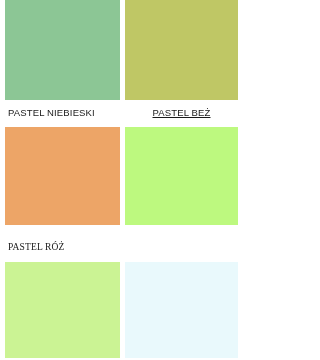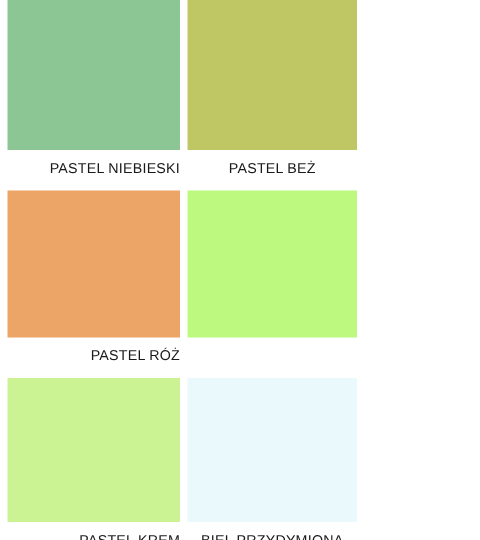--- a/index.html
+++ b/index.html
@@ -32,21 +32,20 @@
   .swatch-cell {
     box-sizing: border-box;
     display: flex;
     flex-direction: column;
   }
 
   .swatch-cell.col-1 {
     width: 120px;
     padding-left: 5px;
     padding-right: 0px;
-    align-items: flex-end;
   }
 
   .swatch-cell.col-2 {
     width: 134px;
     padding-left: 5px;
     padding-right: 16px;
   }
 
   .swatch-chip {
     width: 100%;
@@ -70,36 +69,36 @@
   .col-2 .swatch-label {
     text-align: center;
   }
 
   
   .row-1 .swatch-chip { height: 100px; }
   .row-2 .swatch-chip { height: 98px; }
   .row-3 .swatch-chip { height: 96px; }
 
   .row-1 .swatch-label { padding-top: 7px; padding-bottom: 9px; }
-  .row-2 .swatch-label { padding-top: 7px; padding-bottom: 9px; }
+  .row-2 .swatch-label { padding-top: 17px; padding-bottom: 9px; font-family: Liberation Serif, serif; }
   .row-3 .swatch-label { padding-top: 7px; padding-bottom: 4px; }
 </style>
 </head>
 <body style="background-color: rgb(255, 255, 255);">
 
 <div class="palette">
 
   <div class="swatch-row row-1">
     <div class="swatch-cell col-1">
       <div class="swatch-chip" style="background-color: rgb(140, 198, 149);"></div>
       <div class="swatch-label" style="color: rgb(26, 26, 26);">PASTEL NIEBIESKI</div>
     </div>
     <div class="swatch-cell col-2">
       <div class="swatch-chip" style="background-color: rgb(191, 199, 101);"></div>
-      <div class="swatch-label" style="color: rgb(26, 26, 26);">PASTEL BEŻ</div>
+      <div class="swatch-label" style="color: rgb(26, 26, 26); text-decoration: underline;">PASTEL BEŻ</div>
     </div>
   </div>
 
   <div class="swatch-row row-2">
     <div class="swatch-cell col-1">
       <div class="swatch-chip" style="background-color: rgb(237, 165, 103);"></div>
       <div class="swatch-label" style="color: rgb(26, 26, 26);">PASTEL RÓŻ</div>
     </div>
     <div class="swatch-cell col-2">
       <div class="swatch-chip" style="background-color: rgb(189, 249, 127);"></div>

